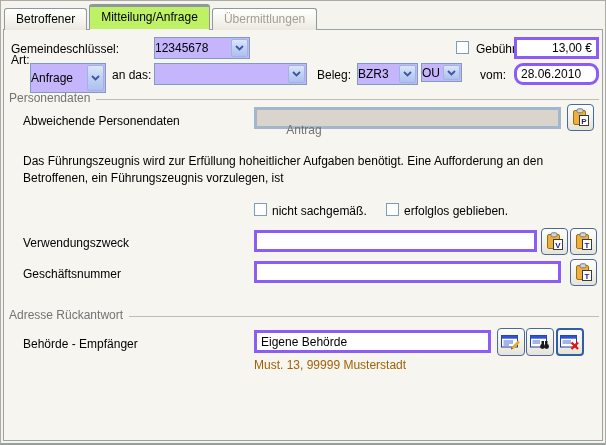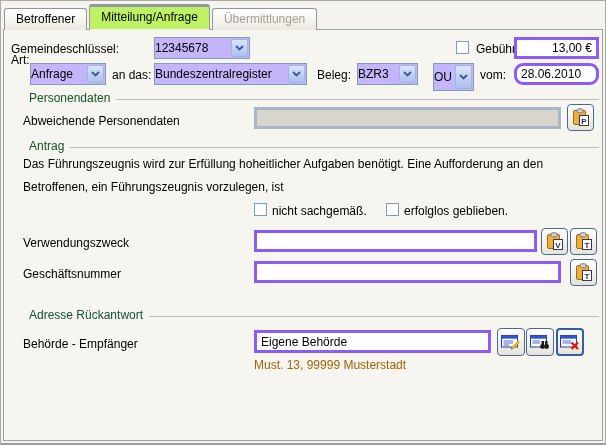--- a/index.html
+++ b/index.html
@@ -68,24 +68,24 @@
     position:absolute; width:27px; height:27px;
     border:1px solid #49699C; border-radius:4px;
     background:linear-gradient(180deg,#FEFEFC,#F1EFE6 60%,#E6E3D8);
     display:flex; align-items:center; justify-content:center;
     cursor:default; padding:0;
   }
   .iconbtn.focused { border:2px solid #2E5FA3; }
 
   
   .section { position:absolute; left:8px; width:590px; display:flex; align-items:center; gap:6px; }
-  .section .stitle { color:#14532d; white-space:nowrap;margin-left:20px; }
+  .section .stitle { color:#737373; white-space:nowrap; }
   .section .sline { flex:1; height:1px; background:#BDBDB2; margin-top:2px; }
 
-  .para { position:absolute; left:22px; top:152px; width:578px; line-height:23px; }
+  .para { position:absolute; left:22px; top:152px; width:578px; line-height:17px; }
   .hint { position:absolute; color:#a16207; white-space:nowrap; }
 </style>
 </head>
 <body>
 
 <div class="window">
 
   <div class="tabs">
     <div class="tab">Betroffener</div>
     <div class="tab active">Mitteilung/Anfrage</div>
@@ -107,52 +107,51 @@
 
 
   <div class="cbx" style="left:455px; top:40px;"></div>
 
   <div class="lbl" style="left:475px; top:41px;">Gebühr:</div>
 
   <input class="txt right" style="left: 513px; top: 36px; width: 85px; height: 22px;" value="13,00 €">
 
   <div class="lbl" style="left:10px; top:52px;">Art:</div>
 
-  <div class="combo" style="left:29px; top:62px; width:76px; height:22px;">
+  <div class="combo" style="left:29px; top:62px; width:76px; height:30px;">
     <span class="cval">Anfrage</span>
     <span class="carrow">
       <svg width="9" height="6" viewBox="0 0 9 6">
           <path d="M1 1 L4.5 4.5 L8 1" fill="none" stroke="#3A57A0" stroke-width="1.8"></path>
         </svg>
     </span>
   </div>
 
   <div class="lbl" style="left:111px; top:67px;">an das:</div>
 
   <div class="combo" style="left:153px; top:62px; width:153px; height:22px;">
-    <span class="cval">Bundeszentralregister</span>
     <span class="carrow">
       <svg width="9" height="6" viewBox="0 0 9 6">
           <path d="M1 1 L4.5 4.5 L8 1" fill="none" stroke="#3A57A0" stroke-width="1.8"></path>
         </svg>
     </span>
   </div>
 
   <div class="lbl" style="left:316px; top:67px;">Beleg:</div>
 
   <div class="combo" style="left:356px; top:62px; width:61px; height:22px;">
     <span class="cval">BZR3</span>
     <span class="carrow">
       <svg width="9" height="6" viewBox="0 0 9 6">
           <path d="M1 1 L4.5 4.5 L8 1" fill="none" stroke="#3A57A0" stroke-width="1.8"></path>
         </svg>
     </span>
   </div>
 
-  <div class="combo" style="left:432px; top:62px; width:41px; height:28px;">
+  <div class="combo" style="left:420px; top:62px; width:41px; height:19px;">
     <span class="cval">OU</span>
     <span class="carrow">
       <svg width="9" height="6" viewBox="0 0 9 6">
           <path d="M1 1 L4.5 4.5 L8 1" fill="none" stroke="#3A57A0" stroke-width="1.8"></path>
         </svg>
     </span>
   </div>
 
   <div class="lbl" style="left:479px; top:67px;">vom:</div>
 
@@ -169,21 +168,21 @@
 
   <button class="iconbtn" style="left:566px; top:103px;">
     <svg width="19" height="19" viewBox="0 0 19 19">
       <rect x="2.5" y="2.5" width="12" height="14" rx="1.5" fill="#EFAF3F" stroke="#9C7010"></rect>
       <rect x="6" y="0.8" width="6" height="4" rx="1.5" fill="#D4D4D4" stroke="#7A7A7A"></rect>
       <rect x="8.5" y="7.5" width="9" height="10" fill="#FFFFFF" stroke="#3A3A3A"></rect>
       <text x="13" y="15.5" font-size="8" font-weight="bold" text-anchor="middle" fill="#1A1A8C">P</text>
     </svg>
   </button>
 
-  <div class="section" style="top:138px;">
+  <div class="section" style="top:122px;flex-direction:column;">
     <span class="stitle">Antrag</span>
     <span class="sline"></span>
   </div>
 
   <div class="para">Das Führungszeugnis wird zur Erfüllung hoheitlicher Aufgaben benötigt. Eine Aufforderung an den Betroffenen, ein Führungszeugnis vorzulegen, ist</div>
 
   <div class="cbx" style="left:253px; top:202px;"></div>
   <div class="lbl" style="left:271px; top:203px;">nicht sachgemäß.</div>
 
   <div class="cbx" style="left:385px; top:202px;"></div>

